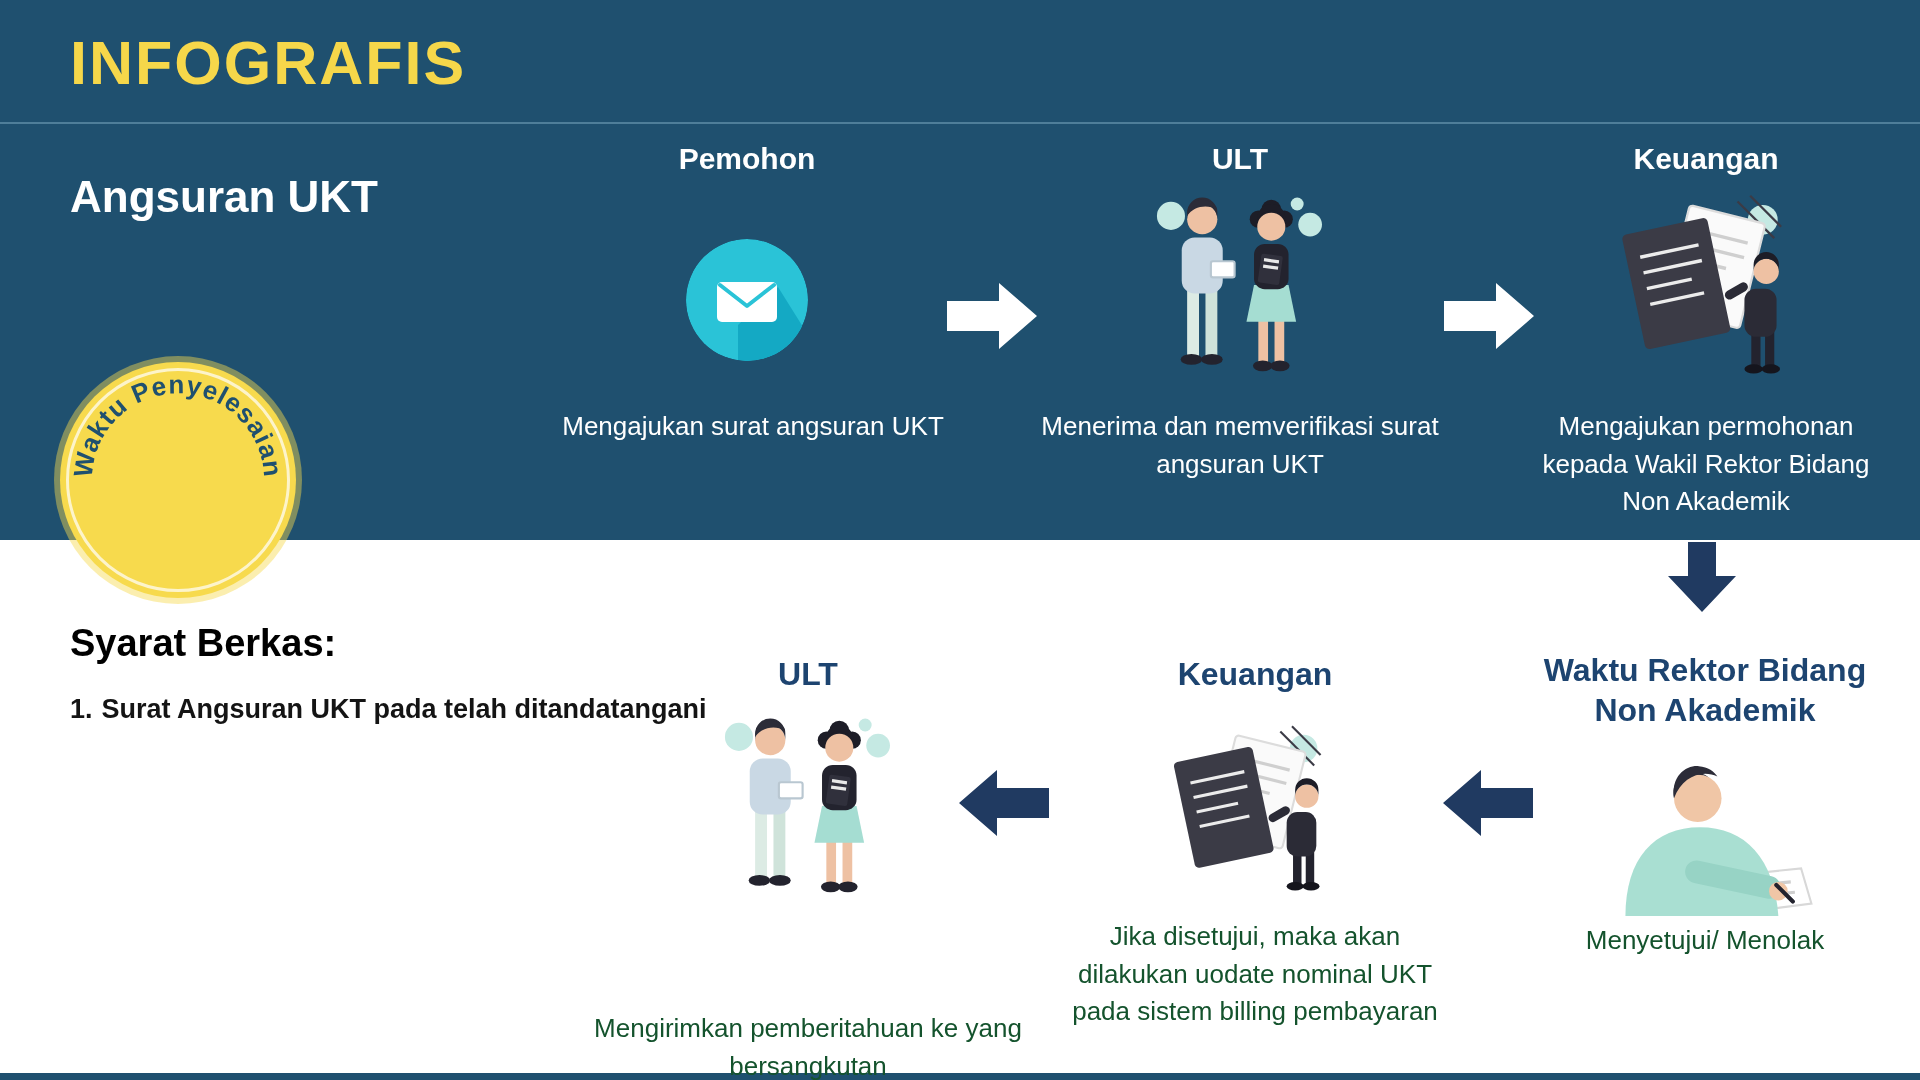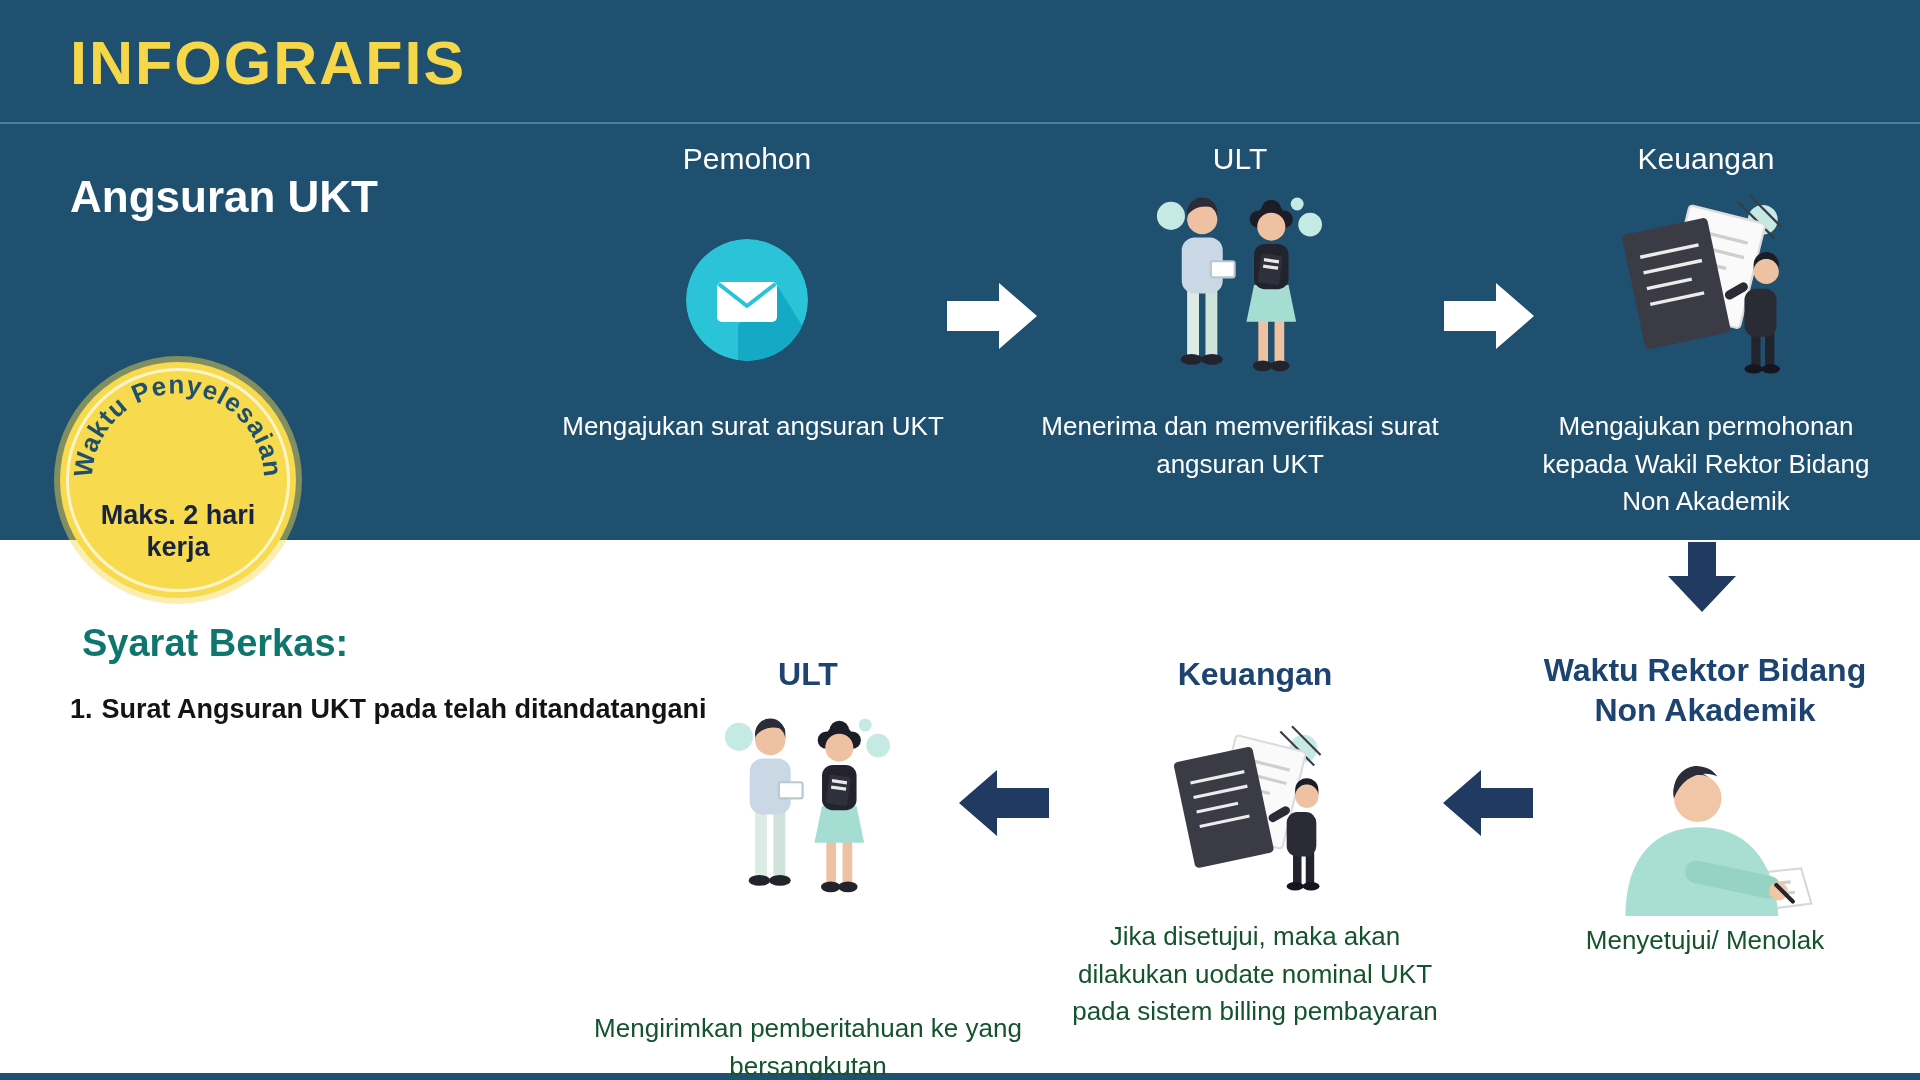--- a/index.html
+++ b/index.html
@@ -7,21 +7,21 @@
   body { font-family:"Liberation Sans", sans-serif; }
   .canvas { position:relative; width:1920px; height:1080px; background:#ffffff; overflow:hidden; }
 
   .top-section { position:absolute; left:0; top:0; width:1920px; height:540px; background:#1f506f; }
   .header-divider { position:absolute; left:0; top:122px; width:1920px; height:2px; background:#4f7e99; }
   .bottom-bar { position:absolute; left:0; top:1073px; width:1920px; height:7px; background:#1f506f; }
 
   .infografis-title { position:absolute; left:70px; top:28px; font-size:61px; font-weight:bold; color:#f6d74a; letter-spacing:2px; }
   .page-title { position:absolute; left:70px; top:172px; font-size:44px; font-weight:bold; color:#ffffff;text-align:center; }
 
-  .step-role { position:absolute; font-size:30px; font-weight:normal; color:#ffffff; text-align:center; }
+  .step-role { position:absolute; font-size:30px; font-weight:bold; color:#ffffff; text-align:center; }
   .role-pemohon { left:627px; top:142px; width:240px; }
   .role-ult-top { left:1120px; top:142px; width:240px; }
   .role-keuangan-top { left:1566px; top:142px; width:280px; }
 
   .role-bottom { position:absolute; font-size:32px; font-weight:bold; color:#1d4470; text-align:center; line-height:1.25; }
   .role-ult-bottom { left:688px; top:654px; width:240px; }
   .role-keuangan-bottom { left:1135px; top:654px; width:240px; }
   .role-wakil { left:1530px; top:650px; width:350px; }
 
   .caption { position:absolute; font-size:26px; line-height:1.45; text-align:center; color:#ffffff; }
@@ -50,21 +50,21 @@
   .illu-signing { left:1595px; top:761px; width:220px; height:155px; }
 
   .badge { position:absolute; left:60px; top:362px; width:236px; height:236px; background:#f7da4d;
            border-radius:50%; box-shadow:0 0 0 6px rgba(247,218,77,.45); }
   .badge::after { content:""; position:absolute; inset:6px; border:3px solid rgba(255,255,255,.7); border-radius:50%; }
   .badge-arc { position:absolute; left:0; top:0; width:100%; height:100%; }
   .badge-arc text { font-family:"Liberation Sans", sans-serif; }
   .badge-text { position:absolute; left:0; right:0; top:138px; text-align:center; font-size:27px;
                 font-weight:bold; color:#18243f; line-height:1.18; }
 
-  .syarat-title { position:absolute; left:82px; top:622px; font-size:38px; font-weight:bold; color:#0f766e; }
+  .syarat-title { position:absolute; left:70px; top:622px; font-size:38px; font-weight:bold; color:#000000; }
   .syarat-item { position:absolute; left:70px; top:694px; font-size:27px; font-weight:bold; color:#141414;
                  display:flex; gap:9px; }
 
   .defs-svg { position:absolute; width:0; height:0; overflow:hidden; }
 </style>
 </head>
 <body>
 
 <svg class="defs-svg" aria-hidden="true">
   <defs>
@@ -183,24 +183,20 @@
 
   <div class="badge">
     <svg class="badge-arc" viewBox="0 0 236 236">
       <defs>
         <path id="badge-arc-path" d="M 35 140 A 86 86 0 1 1 201 140" fill="none"></path>
       </defs>
       <text font-size="26" font-weight="bold" fill="#1f506f" letter-spacing="1" text-anchor="middle">
         <textPath href="#badge-arc-path" startOffset="50%">Waktu Penyelesaian</textPath>
       </text>
     </svg>
-    <div class="badge-text">
-      <div>Maks. 2 hari</div>
-      <div>kerja</div>
-    </div>
   </div>
 
   <svg class="arrow arrow-down" viewBox="0 0 72 72">
     <polygon points="22,0 50,0 50,34 70,34 36,70 2,34 22,34" fill="#203a61"></polygon>
   </svg>
 
   <div class="syarat-title">Syarat Berkas:</div>
   <div class="syarat-item">
     <span>1.</span>
     <span>Surat Angsuran UKT pada telah ditandatangani</span>

